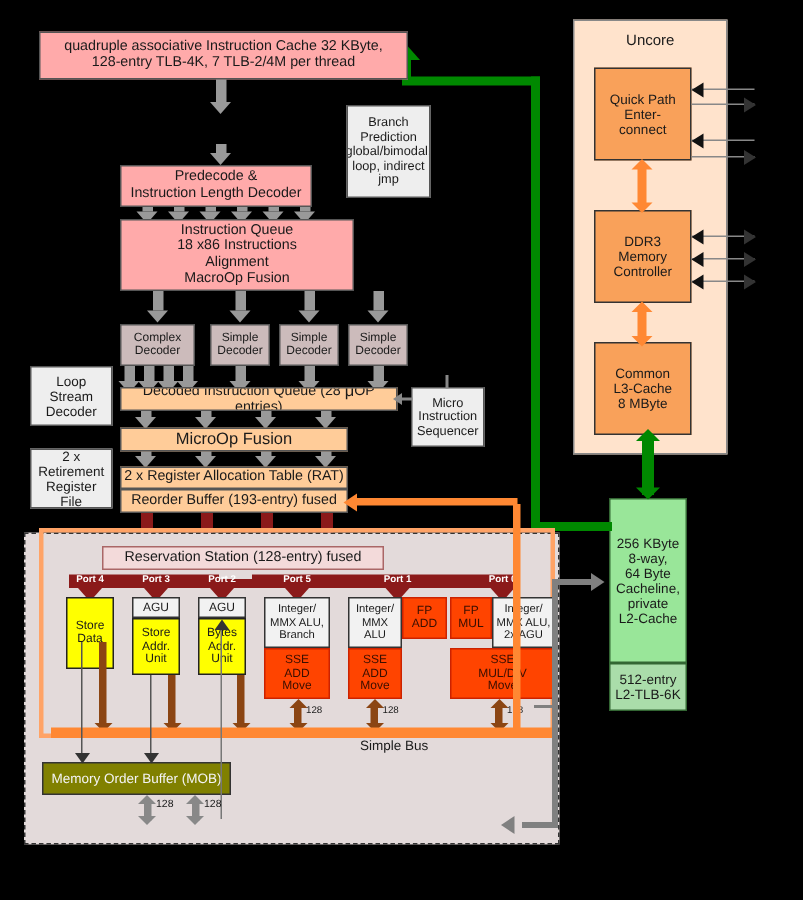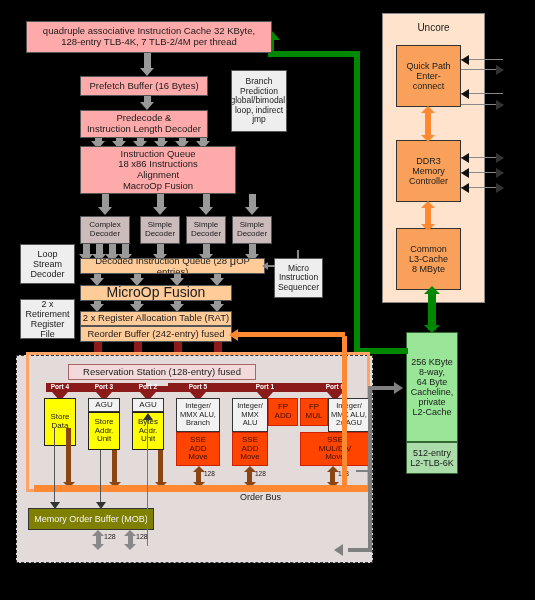--- a/index.html
+++ b/index.html
@@ -109,21 +109,20 @@
   <div class="ln grn" style="left:268px;top:40px;width:6px;height:14px;"></div>
   <div class="arw" style="left:264px;top:31px;border-left:8px solid transparent;border-right:8px solid transparent;border-bottom:9px solid #008800;"></div>
   <div class="ln grn" style="left:354px;top:348px;width:54px;height:6px;"></div>
 
   <div class="box pink" style="left:26px;top:21px;width:246px;height:32px;font-size:9.5px;white-space:pre-line;">quadruple associative Instruction Cache 32 KByte,
 128-entry TLB-4K, 7 TLB-2/4M per thread</div>
 
   <div class="ln blk" style="left:144px;top:53px;width:7px;height:17px;background:#999;"></div>
   <div class="arw" style="left:140px;top:68px;border-left:7px solid transparent;border-right:7px solid transparent;border-top:8px solid #999;"></div>
 
-  <div class="box pink" style="left:80px;top:76px;width:128px;height:20px;font-size:9.5px;">Prefetch Buffer (16 Bytes)</div>
 
   <div class="ln blk" style="left:144px;top:96px;width:7px;height:8px;background:#999;"></div>
   <div class="arw" style="left:140px;top:102px;border-left:7px solid transparent;border-right:7px solid transparent;border-top:8px solid #999;"></div>
 
   <div class="box pink" style="left:80px;top:110px;width:128px;height:28px;font-size:9.5px;white-space:pre-line;">Predecode &amp;
 Instruction Length Decoder</div>
 
   <div class="box gray" style="left:231px;top:70px;width:56px;height:62px;font-size:8.5px;white-space:pre-line;">Branch
 Prediction
 global/bimodal,
@@ -204,35 +203,35 @@
       <div class="ln" style="left: 94px; top: 274px; width: 7px; height: 4px; background: rgb(153, 153, 153);"></div>
       <div class="arw" style="left: 90px; top: 278px; border-left: 7px solid transparent; border-right: 7px solid transparent; border-top: 8px solid rgb(153, 153, 153);"></div>
       <div class="ln" style="left: 134px; top: 274px; width: 7px; height: 4px; background: rgb(153, 153, 153);"></div>
       <div class="arw" style="left: 130px; top: 278px; border-left: 7px solid transparent; border-right: 7px solid transparent; border-top: 8px solid rgb(153, 153, 153);"></div>
       <div class="ln" style="left: 174px; top: 274px; width: 7px; height: 4px; background: rgb(153, 153, 153);"></div>
       <div class="arw" style="left: 170px; top: 278px; border-left: 7px solid transparent; border-right: 7px solid transparent; border-top: 8px solid rgb(153, 153, 153);"></div>
       <div class="ln" style="left: 214px; top: 274px; width: 7px; height: 4px; background: rgb(153, 153, 153);"></div>
       <div class="arw" style="left: 210px; top: 278px; border-left: 7px solid transparent; border-right: 7px solid transparent; border-top: 8px solid rgb(153, 153, 153);"></div>
     </div>
 
-  <div class="box orange" style="left:80px;top:285px;width:152px;height:16px;font-size:14px;">MicroOp Fusion</div>
+  <div class="box orange" style="left:80px;top:285px;width:152px;height:16px;font-size:11px;">MicroOp Fusion</div>
 
   <div id="fusion-rat-arrows">
       <div class="ln" style="left: 94px; top: 301px; width: 7px; height: 3px; background: rgb(153, 153, 153);"></div>
       <div class="arw" style="left: 90px; top: 304px; border-left: 7px solid transparent; border-right: 7px solid transparent; border-top: 8px solid rgb(153, 153, 153);"></div>
       <div class="ln" style="left: 134px; top: 301px; width: 7px; height: 3px; background: rgb(153, 153, 153);"></div>
       <div class="arw" style="left: 130px; top: 304px; border-left: 7px solid transparent; border-right: 7px solid transparent; border-top: 8px solid rgb(153, 153, 153);"></div>
       <div class="ln" style="left: 174px; top: 301px; width: 7px; height: 3px; background: rgb(153, 153, 153);"></div>
       <div class="arw" style="left: 170px; top: 304px; border-left: 7px solid transparent; border-right: 7px solid transparent; border-top: 8px solid rgb(153, 153, 153);"></div>
       <div class="ln" style="left: 214px; top: 301px; width: 7px; height: 3px; background: rgb(153, 153, 153);"></div>
       <div class="arw" style="left: 210px; top: 304px; border-left: 7px solid transparent; border-right: 7px solid transparent; border-top: 8px solid rgb(153, 153, 153);"></div>
     </div>
 
   <div class="box orange" style="left:80px;top:311px;width:152px;height:15px;font-size:9.5px;">2 x Register Allocation Table (RAT)</div>
-  <div class="box orange" style="left:80px;top:326px;width:152px;height:16px;font-size:9.5px;">Reorder Buffer (242-entry) fused</div>
+  <div class="box orange" style="left:80px;top:326px;width:152px;height:16px;font-size:9.5px;">Reorder Buffer (193-entry) fused</div>
 
   <div class="ln blk" style="left:266px;top:265px;width:9px;height:2px;background:#888;"></div>
   <div class="arw" style="left:262px;top:262px;border-top:4px solid transparent;border-bottom:4px solid transparent;border-right:6px solid #888;"></div>
   <div class="ln blk" style="left:297px;top:250px;width:2px;height:9px;background:#888;"></div>
 
   <div id="rob-rs-arrows">
       <div class="ln" style="left: 94px; top: 342px; width: 8px; height: 14px; background: rgb(139, 26, 26);"></div>
       <div class="arw" style="left: 90px; top: 356px; border-left: 8px solid transparent; border-right: 8px solid transparent; border-top: 9px solid rgb(139, 26, 26);"></div>
       <div class="ln" style="left: 134px; top: 342px; width: 8px; height: 14px; background: rgb(139, 26, 26);"></div>
       <div class="arw" style="left: 130px; top: 356px; border-left: 8px solid transparent; border-right: 8px solid transparent; border-top: 9px solid rgb(139, 26, 26);"></div>
@@ -315,21 +314,21 @@
       <div class="lbl" style="left: 338px; top: 470px; font-size: 6.5px;">128</div>
       <div class="ln" style="left: 66px; top: 428px; width: 5px; height: 58px; background: rgb(139, 69, 19);"></div>
       <div class="arw" style="left: 63px; top: 482px; border-left: 6px solid transparent; border-right: 6px solid transparent; border-top: 6px solid rgb(139, 69, 19);"></div>
       <div class="ln" style="left: 112px; top: 450px; width: 5px; height: 36px; background: rgb(139, 69, 19);"></div>
       <div class="arw" style="left: 109px; top: 482px; border-left: 6px solid transparent; border-right: 6px solid transparent; border-top: 6px solid rgb(139, 69, 19);"></div>
       <div class="ln" style="left: 158px; top: 450px; width: 5px; height: 36px; background: rgb(139, 69, 19);"></div>
       <div class="arw" style="left: 155px; top: 482px; border-left: 6px solid transparent; border-right: 6px solid transparent; border-top: 6px solid rgb(139, 69, 19);"></div>
     </div>
 
   <div class="ln org" style="left:34px;top:485px;width:336px;height:7px;"></div>
-  <div class="lbl" style="left:240px;top:492px;font-size:9px;">Order Bus</div>
+  <div class="lbl" style="left:240px;top:492px;font-size:9px;">Simple Bus</div>
 
   <div class="ln org" style="left:342px;top:336px;width:5px;height:152px;"></div>
   <div class="ln org" style="left:237px;top:332px;width:108px;height:5px;"></div>
   <div class="arw" style="left:229px;top:329px;border-top:6px solid transparent;border-bottom:6px solid transparent;border-right:9px solid #ff8833;"></div>
 
   <div class="box olive" style="left:28px;top:508px;width:126px;height:22px;font-size:9px;color:#f4f4f4;">Memory Order Buffer (MOB)</div>
 
   <div class="ln" style="left:54px;top:428px;width:1px;height:78px;background:#555;"></div>
   <div class="arw" style="left:50px;top:502px;border-left:5px solid transparent;border-right:5px solid transparent;border-top:7px solid #333;"></div>
   <div class="ln" style="left:100px;top:450px;width:1px;height:56px;background:#555;"></div>

